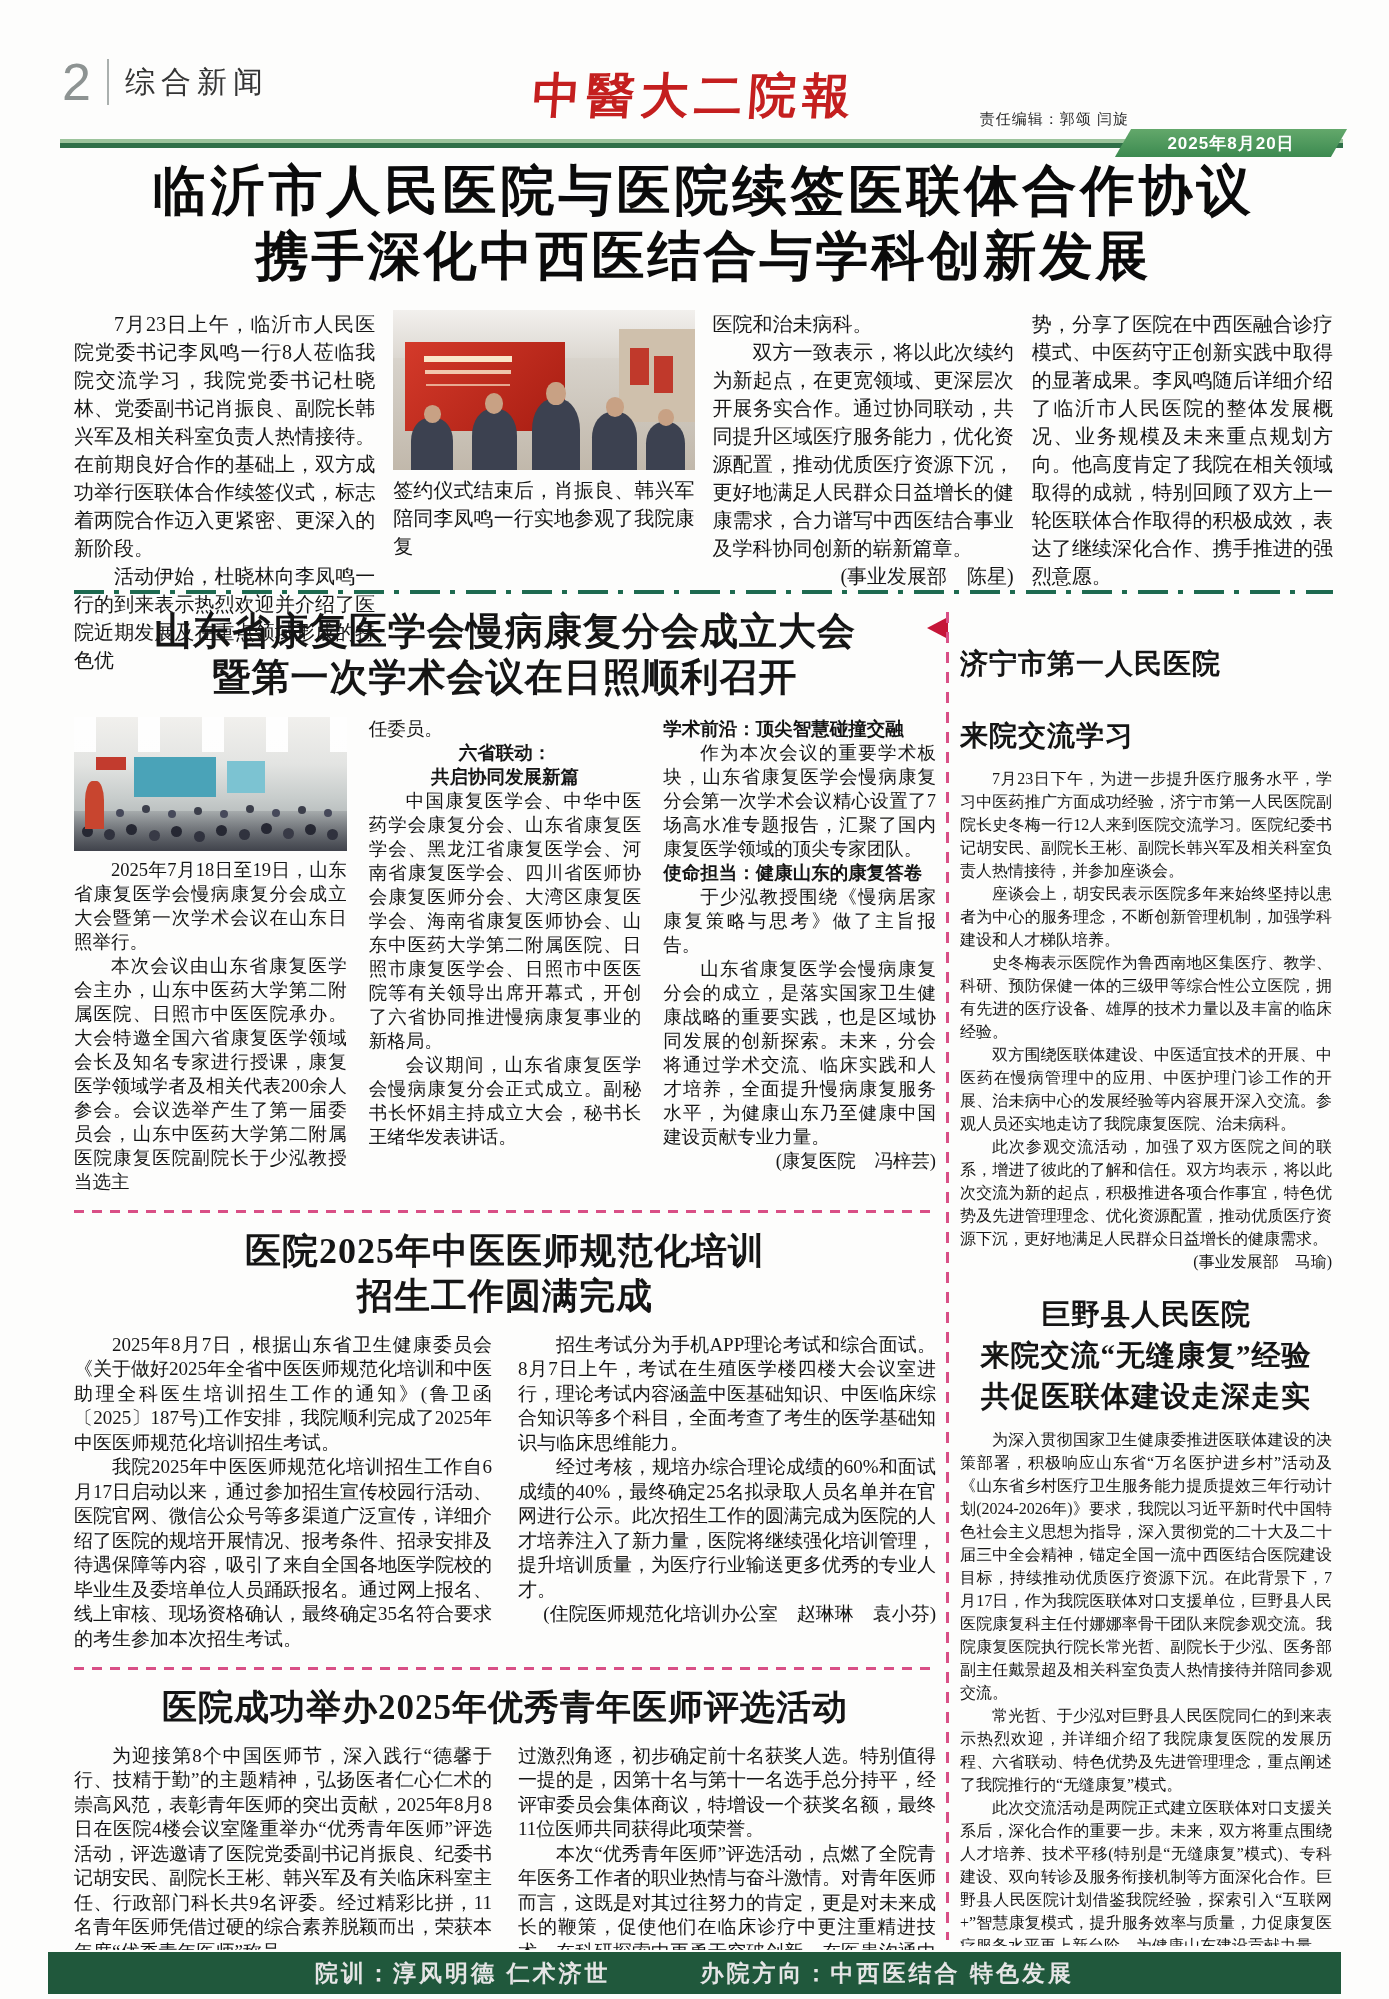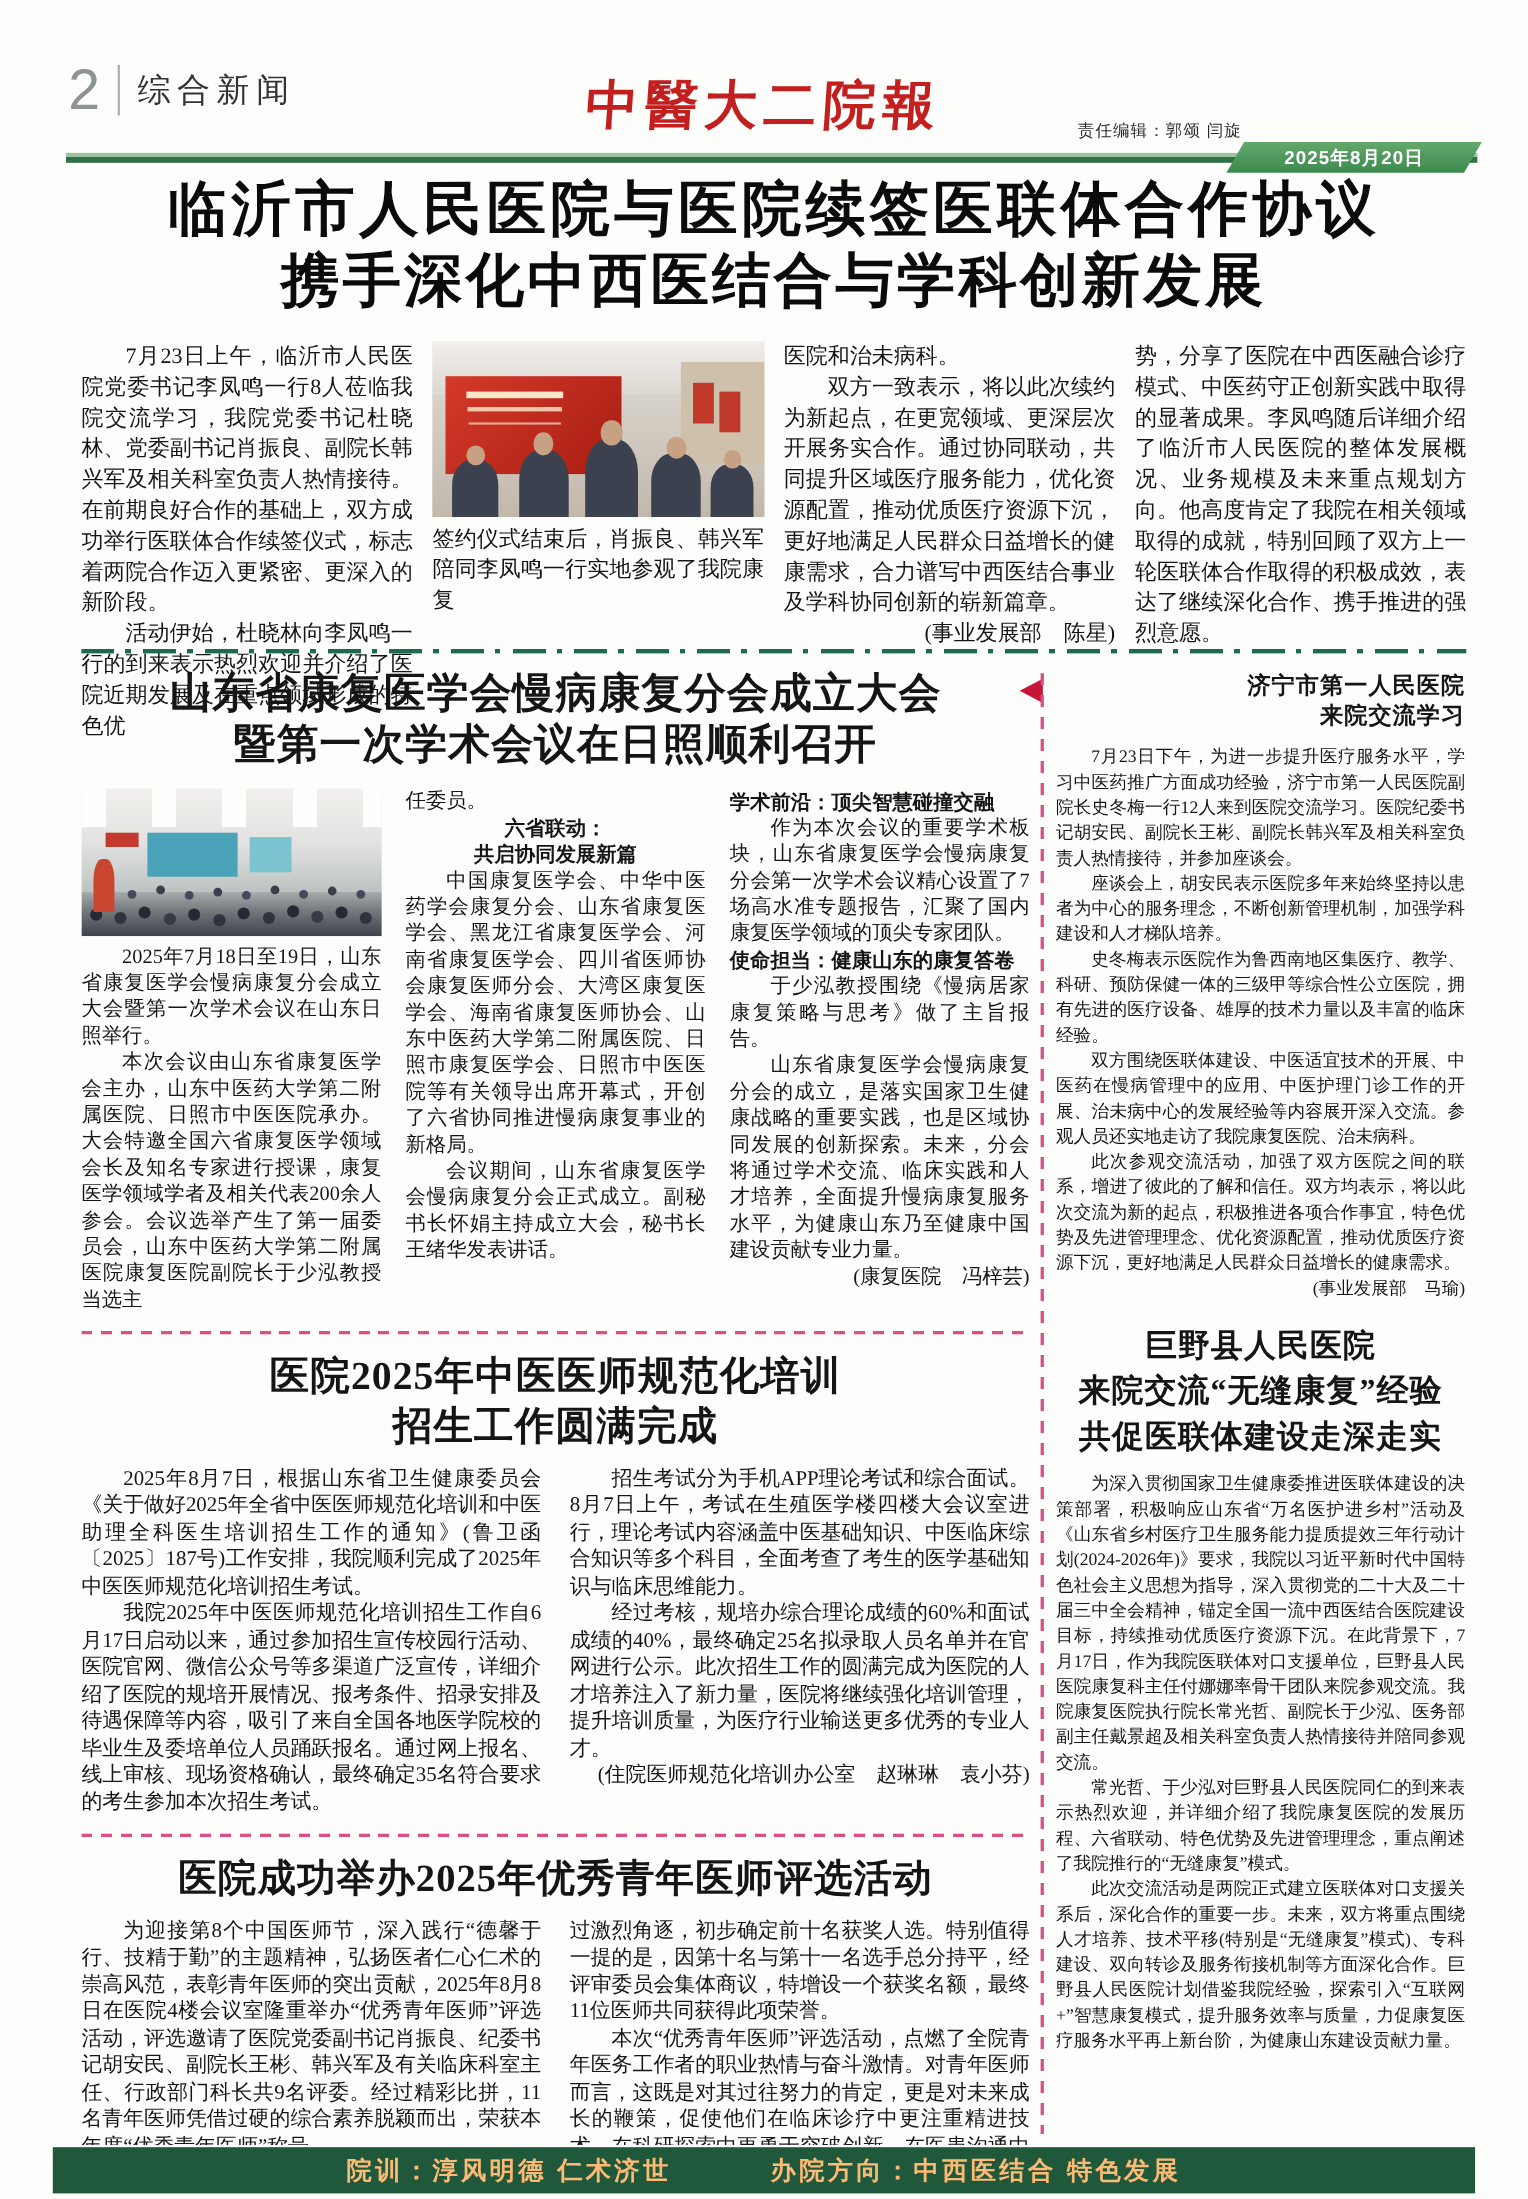--- a/index.html
+++ b/index.html
@@ -99,28 +99,28 @@
 
   
   .vdiv { position:absolute; left:946px; top:612px; height:1328px; width:3px;
           background:repeating-linear-gradient(180deg,#d94f86 0 11px,transparent 11px 20px); }
   .varrow { position:absolute; left:927px; top:617px; width:0; height:0;
           border-top:11px solid transparent; border-bottom:11px solid transparent;
           border-right:21px solid #c61638; }
 
   
   .rightregion { position:absolute; left:960px; top:610px; width:372px; height:1336px; overflow:hidden; }
-  .jn-h { text-align:right; font-weight:bold; font-size:21px; line-height:1.3; letter-spacing:1px; }
+  .jn-h { text-align:left; font-weight:bold; font-size:28px; line-height:1.3; letter-spacing:1px;margin-top:36px; }
   .jy-h { text-align:center; font-weight:bold; font-size:29px; line-height:1.35; letter-spacing:1px; margin-top:2px;}
   .rightregion .body { margin-top:12px; font-size:16px; line-height:23px; text-align:justify; }
   .jy { margin-top:22px; }
 
   
   .pagefoot { position:absolute; left:48px; right:48px; top:1952px; height:42px;
-          background:#20583c; color:#fdba74; display:flex; align-items:center; justify-content:center;
+          background:#20583c; color:#e5e5e5; display:flex; align-items:center; justify-content:center;
           gap:90px; font-family:"Liberation Sans","DejaVu Sans",sans-serif;
           font-size:23px; font-weight:bold; letter-spacing:3px; }
 </style>
 </head>
 <body>
 
 <div id="page">
 
   <div class="ph-left">
     <span class="pnum">2</span>

